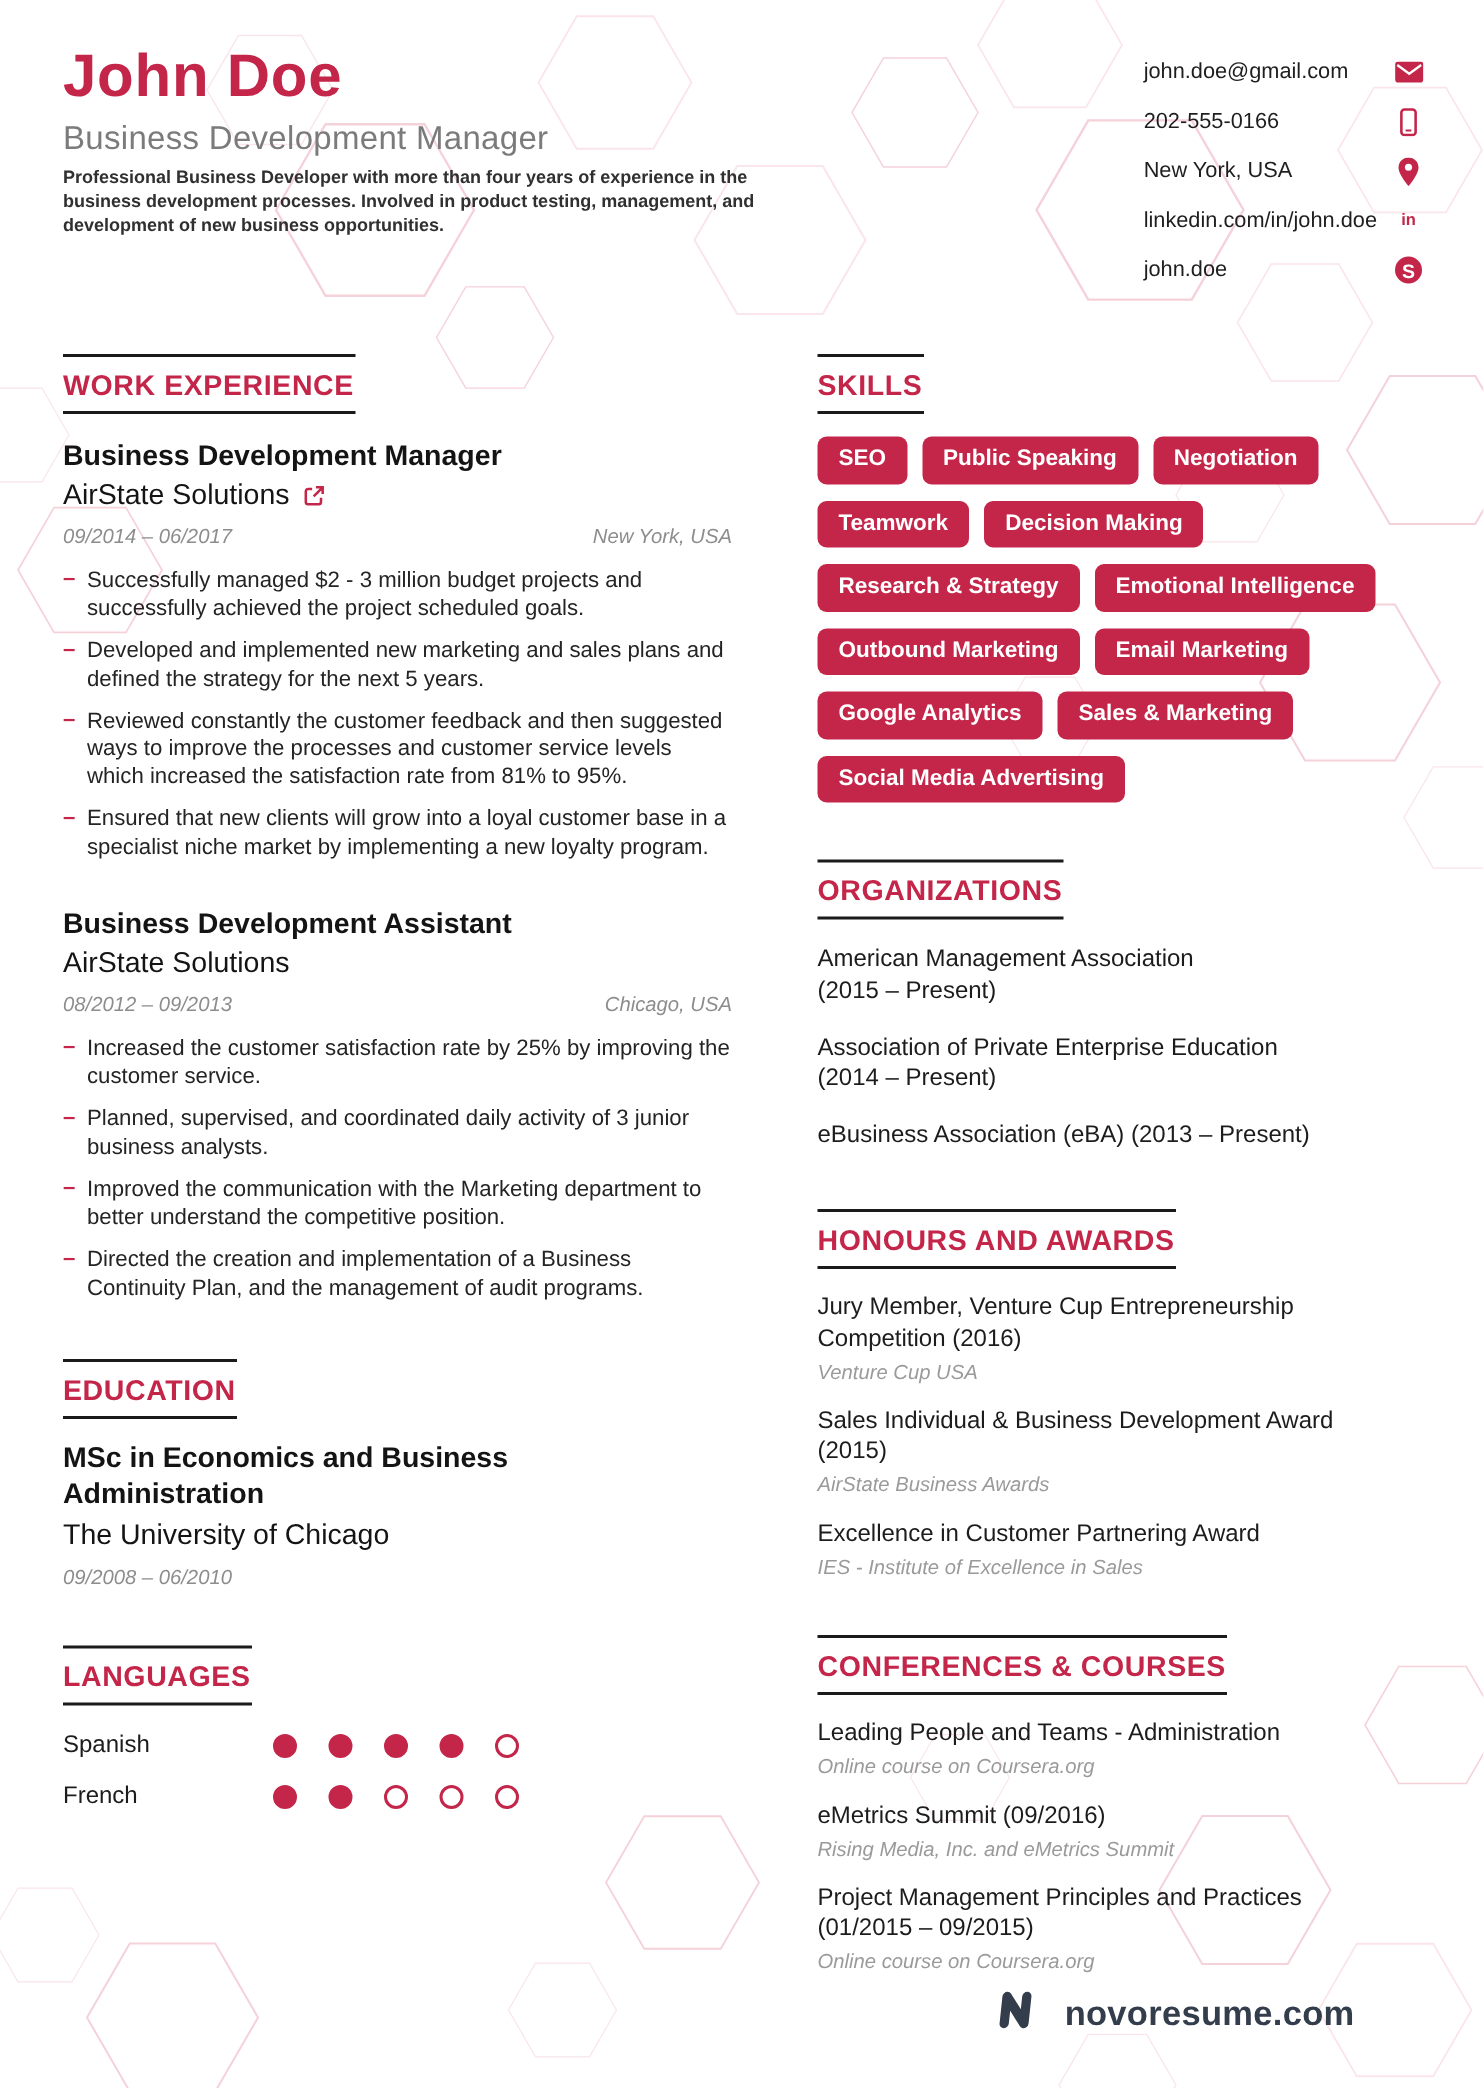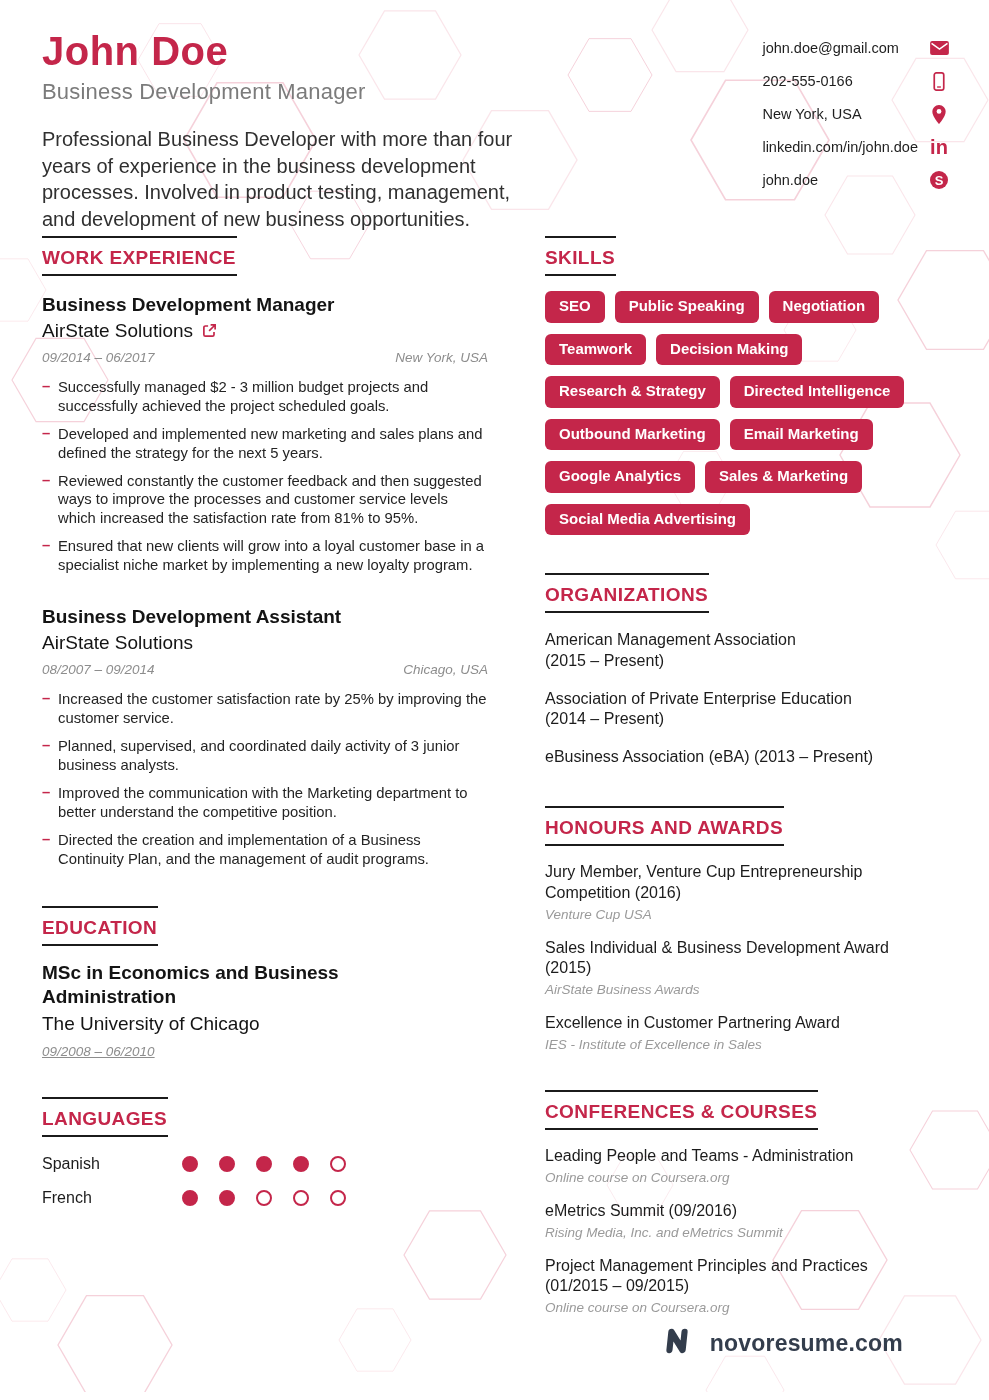--- a/index.html
+++ b/index.html
@@ -8,26 +8,26 @@
     font-family:"Liberation Sans","DejaVu Sans",sans-serif;color:var(--dark-text,#2a2a2a);
   }
   
   .hex-bg{position:absolute;inset:0;pointer-events:none;}
   .hexA{stroke:#f3c9d4;} .hexB{stroke:#f9e0e6;}
   .hex-bg use{fill:none;stroke-width:1.4;opacity:.85;}
   
   .header{position:absolute;left:42px;top:30px;width:500px;}
   .name{font-size:40px;font-weight:600;color:var(--accent,#c4264a);letter-spacing:.5px;line-height:1.05;}
   .job-headline{font-size:22px;color:#7b7b7b;margin-top:7px;letter-spacing:.2px;}
-  .summary{margin-top:21px;font-size:20px;line-height:1.33;color:#303030;width:478px;}
+  .summary{margin-top:6px;font-size:12px;line-height:1.33;color:#303030;width:478px;font-weight:bold;}
   .contact{position:absolute;right:40px;top:38px;}
   .contact-row{display:flex;justify-content:space-between;align-items:center;gap:11px;margin-bottom:13px;height:20px;}
   .contact-text{font-size:14.5px;color:#1e1e1e;}
   .contact-icon{width:20px;height:20px;display:flex;align-items:center;justify-content:center;flex:0 0 20px;}
-  .linkedin-glyph{color:var(--accent,#c4264a);font-weight:700;font-size:20px;line-height:1;}
+  .linkedin-glyph{color:var(--accent,#c4264a);font-weight:700;font-size:11px;line-height:1;}
   .skype-glyph{width:18px;height:18px;border-radius:50%;background:var(--accent,#c4264a);color:#fff;
     font-size:13px;font-weight:700;display:flex;align-items:center;justify-content:center;line-height:1;}
   
   .col-left{position:absolute;left:42px;top:236px;width:446px;}
   .col-right{position:absolute;left:545px;top:236px;width:406px;}
   .section{margin-top:38px;}
   .col-left>.section:first-child,.col-right>.section:first-child{margin-top:0;}
   .section-heading{display:inline-block;border-top:2px solid #1b1b1b;border-bottom:2px solid #1b1b1b;
     padding:9px 1px 5px 0;font-size:19px;font-weight:700;color:var(--accent,#c4264a);letter-spacing:.4px;}
   
@@ -35,21 +35,21 @@
   .job + .job{margin-top:30px;}
   .job-title{font-size:19px;font-weight:700;color:#141414;line-height:1.25;}
   .job-company{font-size:19px;color:#141414;margin-top:3px;display:flex;align-items:center;gap:9px;}
   .ext-icon{display:inline-flex;width:15px;height:15px;}
   .job-meta{display:flex;justify-content:space-between;font-size:13.5px;font-style:italic;color:#8d8d8d;margin-top:8px;}
   .bullets{margin:13px 0 0 0;padding:0;list-style:none;}
   .bullets li{position:relative;padding-left:16px;font-size:14.8px;color:#242424;line-height:1.28;margin-bottom:9px;}
   .bullets li::before{content:"–";position:absolute;left:0;top:-1px;color:var(--accent,#c4264a);font-weight:700;}
   .degree{font-size:19px;font-weight:700;color:#141414;line-height:1.22;margin-top:15px;white-space:pre-line;}
   .school{font-size:19px;color:#141414;margin-top:5px;}
-  .edu-dates{font-size:13.5px;font-style:italic;color:#8d8d8d;margin-top:9px;text-decoration:underline;}
+  .edu-dates{font-size:13.5px;font-style:italic;color:#8d8d8d;margin-top:9px;}
   
   .skills-wrap{margin-top:15px;display:flex;flex-wrap:wrap;gap:11px 10px;width:420px;}
   .skill-pill{background:var(--accent,#c4264a);color:#fff;font-size:15px;padding:7px 14px 8px;border-radius:6px;line-height:1.1;font-weight:bold;}
   
   .org-item{font-size:16px;color:#1c1c1c;line-height:1.3;margin-top:17px;white-space:pre-line;}
   .award-item{margin-top:16px;}
   .award-title{font-size:16px;color:#1c1c1c;line-height:1.3;white-space:pre-line;}
   .award-sub{font-size:13.5px;font-style:italic;color:#9a9a9a;margin-top:3px;}
   
   .lang-row{display:flex;align-items:center;margin-top:16px;}
@@ -180,21 +180,21 @@
               </ul>
           </div>
 
           <div class="job">
             <div class="job-title">Business Development Assistant</div>
             <div class="job-company">
               <span>AirState Solutions</span>
 
             </div>
             <div class="job-meta">
-              <span>08/2007 – 09/2014</span>
+              <span>08/2012 – 09/2013</span>
               <span>Chicago, USA</span>
             </div>
             <ul class="bullets">
 
                 <li>Increased the customer satisfaction rate by 25% by improving the customer service.</li>
 
                 <li>Planned, supervised, and coordinated daily activity of 3 junior business analysts.</li>
 
                 <li>Improved the communication with the Marketing department to better understand the competitive position.</li>
 
@@ -254,21 +254,21 @@
           <span class="skill-pill">Public Speaking</span>
 
           <span class="skill-pill">Negotiation</span>
 
           <span class="skill-pill">Teamwork</span>
 
           <span class="skill-pill">Decision Making</span>
 
           <span class="skill-pill">Research &amp; Strategy</span>
 
-          <span class="skill-pill">Directed Intelligence</span>
+          <span class="skill-pill">Emotional Intelligence</span>
 
           <span class="skill-pill">Outbound Marketing</span>
 
           <span class="skill-pill">Email Marketing</span>
 
           <span class="skill-pill">Google Analytics</span>
 
           <span class="skill-pill">Sales &amp; Marketing</span>
 
           <span class="skill-pill">Social Media Advertising</span>

